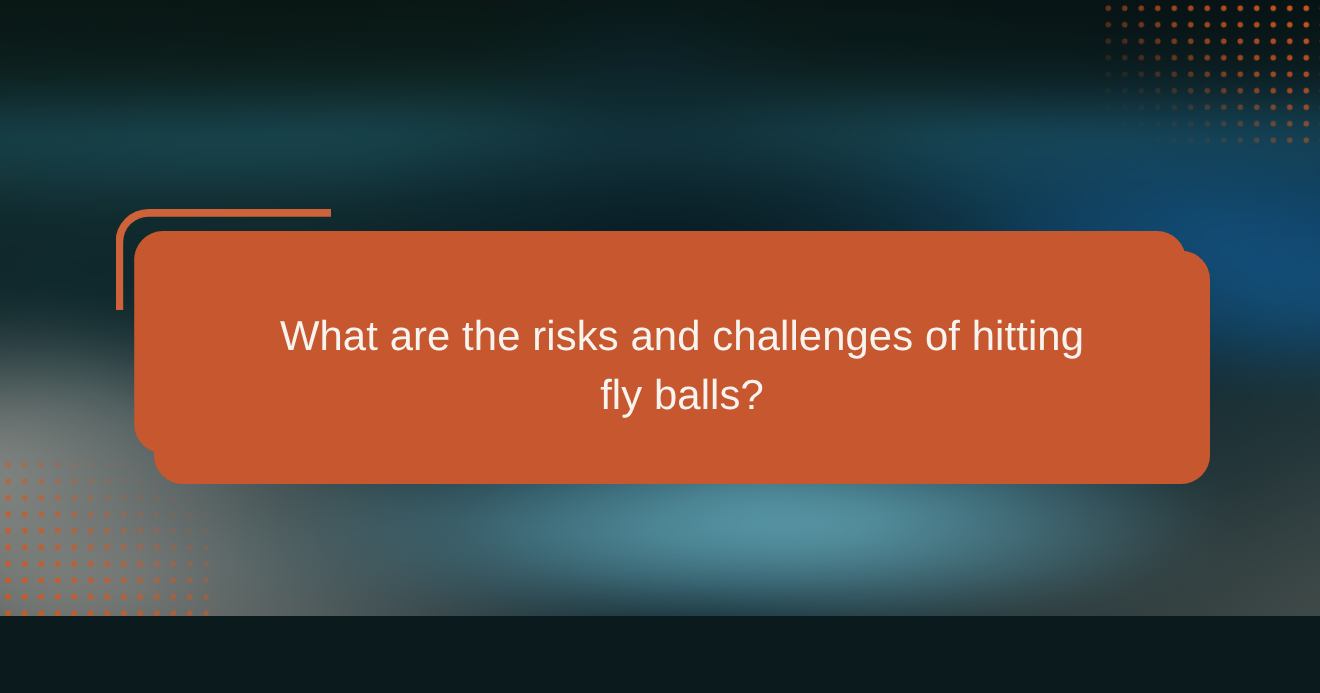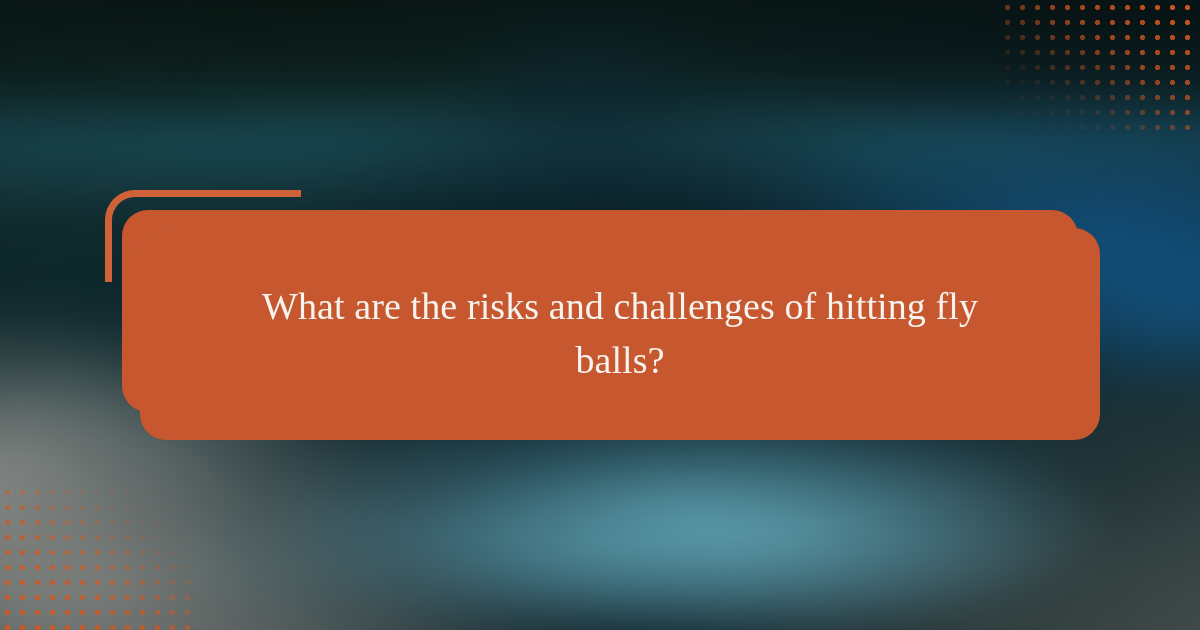--- a/index.html
+++ b/index.html
@@ -7,23 +7,23 @@
     padding: 0;
     width: 1200px;
     height: 630px;
     overflow: hidden;
     background: #0b1a1c;
   }
 
   .stage {
     position: relative;
     width: 1200px;
-    height: 630px;
+    height: 560px;
     overflow: hidden;
-    font-family: Liberation Serif, serif;
+    font-family: Liberation Sans, sans-serif;
   }
 
   
   .bg-photo {
     position: absolute;
     inset: -40px;
     background-color: #123033;
     background-image:
       
       radial-gradient(closest-side at 56% 76%, rgba(120,200,222,0.50), rgba(120,200,222,0) 72%),

